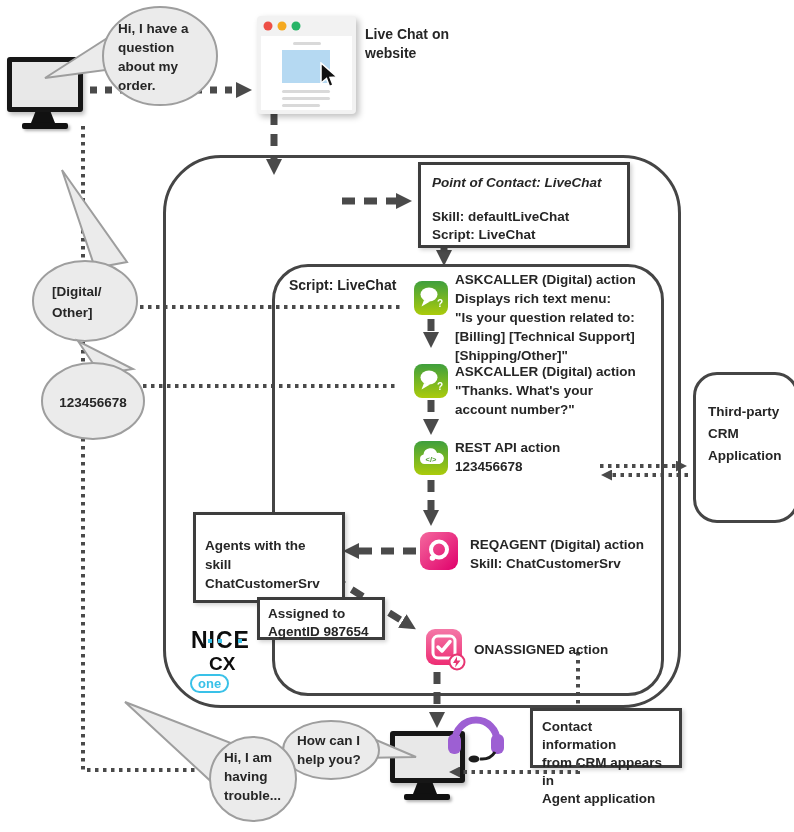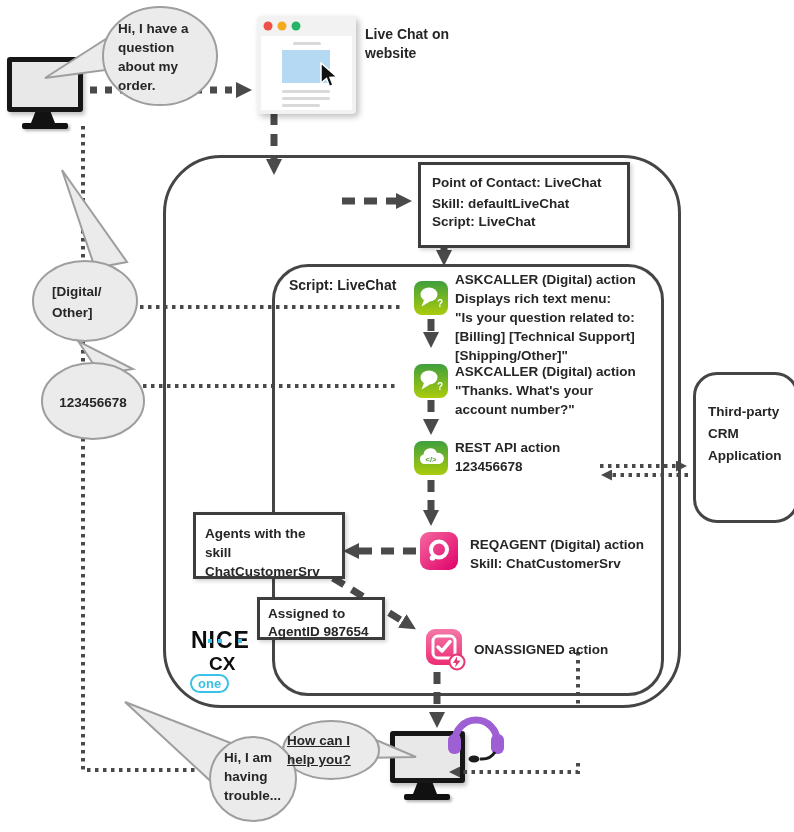--- a/index.html
+++ b/index.html
@@ -85,21 +85,21 @@
     <path d="M688,475 H610" stroke="#4a4a4a" stroke-width="4" stroke-dasharray="3.5 4.5" fill="none" marker-end="url(#m-small)"></path>
 
     <path d="M578,652 V706" stroke="#4a4a4a" stroke-width="4" stroke-dasharray="3.5 4.5" fill="none"></path>
   </svg>
 
   <div class="abs container z2" style="left:163px;top:155px;width:512px;height:547px;"></div>
   <div class="abs container-inner z2" style="left:272px;top:264px;width:386px;height:426px;"></div>
 
 
   <div class="abs box z2" style="left:418px;top:162px;width:184px;height:62px;padding:9px 11px;">
-    <span class="line" style="margin-bottom:3px;">Point of Contact: LiveChat</span>
+    <span class="line" style="margin-bottom:16px;font-style:italic;">Point of Contact: LiveChat</span>
     <span class="line">Skill: defaultLiveChat</span>
     <span class="line">Script: LiveChat</span>
   </div>
 
   <div class="abs lbl z2" style="left:289px;top:276px;">Script: LiveChat</div>
 
   <div class="abs z2" style="left:414px;top:281px;width:34px;height:34px;">
     <svg width="34" height="34" viewBox="0 0 34 34">
       <defs>
           <linearGradient id="g1" x1="0" y1="0" x2="0" y2="1">
@@ -194,21 +194,21 @@
 
   <div class="abs action-text z2" style="left:470px;top:535px;width:200px;">
     <span class="al">REQAGENT (Digital) action</span>
     <span class="al">Skill: ChatCustomerSrv</span>
   </div>
 
   <div class="abs action-text z2" style="left:474px;top:640px;width:200px;">
     <span class="al">ONASSIGNED action</span>
   </div>
 
-  <div class="abs box z2" style="left:193px;top:512px;width:128px;height:43px;padding:9px 9px;line-height:19px;">
+  <div class="abs box z2" style="left:193px;top:512px;width:128px;height:43px;padding:21px 9px;line-height:19px;">
     <span class="line">Agents with the skill</span>
     <span class="line">ChatCustomerSrv</span>
   </div>
 
   <div class="abs box z2" style="left:257px;top:597px;width:106px;height:27px;padding:5px 8px;">
     <span class="line">Assigned to</span>
     <span class="line">AgentID 987654</span>
   </div>
 
   <div class="abs z2" style="left:191px;top:628px;width:72px;height:48px;">
@@ -220,20 +220,25 @@
       <span class="cx-word">CX</span><span class="one-cloud">one</span>
     </div>
   </div>
 
   <div class="abs z2" style="left:693px;top:372px;width:88px;height:119px;border:3px solid #454545;border-radius:24px;background:#fff;padding:26px 0 0 12px;font-size:13.5px;line-height:22px;">
     <span class="line" style="display:block;">Third-party</span>
     <span class="line" style="display:block;">CRM</span>
     <span class="line" style="display:block;">Application</span>
   </div>
 
+  <div class="abs box z2" style="left:530px;top:708px;width:128px;height:40px;padding:7px 9px;">
+    <span class="line">Contact information</span>
+    <span class="line">from CRM appears in</span>
+    <span class="line">Agent application</span>
+  </div>
 
   <div class="abs mon-frame z2" style="left:7px;top:57px;width:66px;height:45px;"></div>
   <div class="abs mon-neck z2" style="left:31px;top:112px;width:24px;height:11px;"></div>
   <div class="abs mon-base z2" style="left:22px;top:123px;width:46px;height:6px;"></div>
 
   <div class="abs browser z2" style="left:257px;top:16px;width:99px;height:98px;">
     <svg width="99" height="20" viewBox="0 0 99 20">
       <circle cx="11" cy="10" r="4.5" fill="#ee4f46"></circle>
       <circle cx="25" cy="10" r="4.5" fill="#f5a91f"></circle>
       <circle cx="39" cy="10" r="4.5" fill="#27b467"></circle>
@@ -300,16 +305,16 @@
       <ellipse cx="253" cy="779" rx="43" ry="42" fill="#ebebeb" stroke="#9e9e9e" stroke-width="2"></ellipse>
     </g>
   </svg>
 
   <div class="abs bubble-text z6" style="left:118px;top:19px;width:88px;">Hi, I have a question about my order.</div>
   <div class="abs bubble-text z6" style="left:52px;top:281px;width:80px;line-height:21px;">
     <span style="display:block;">[Digital/</span>
     <span style="display:block;">Other]</span>
   </div>
   <div class="abs bubble-text z6" style="left:48px;top:393px;width:90px;text-align:center;">123456678</div>
-  <div class="abs bubble-text z6" style="left:287px;top:731px;width:72px;text-decoration:underline;">How can I help you?</div>
+  <div class="abs bubble-text z6" style="left:297px;top:731px;width:72px;">How can I help you?</div>
   <div class="abs bubble-text z6" style="left:224px;top:748px;width:66px;">Hi, I am having trouble...</div>
 
 </div>
 
 </body></html>

